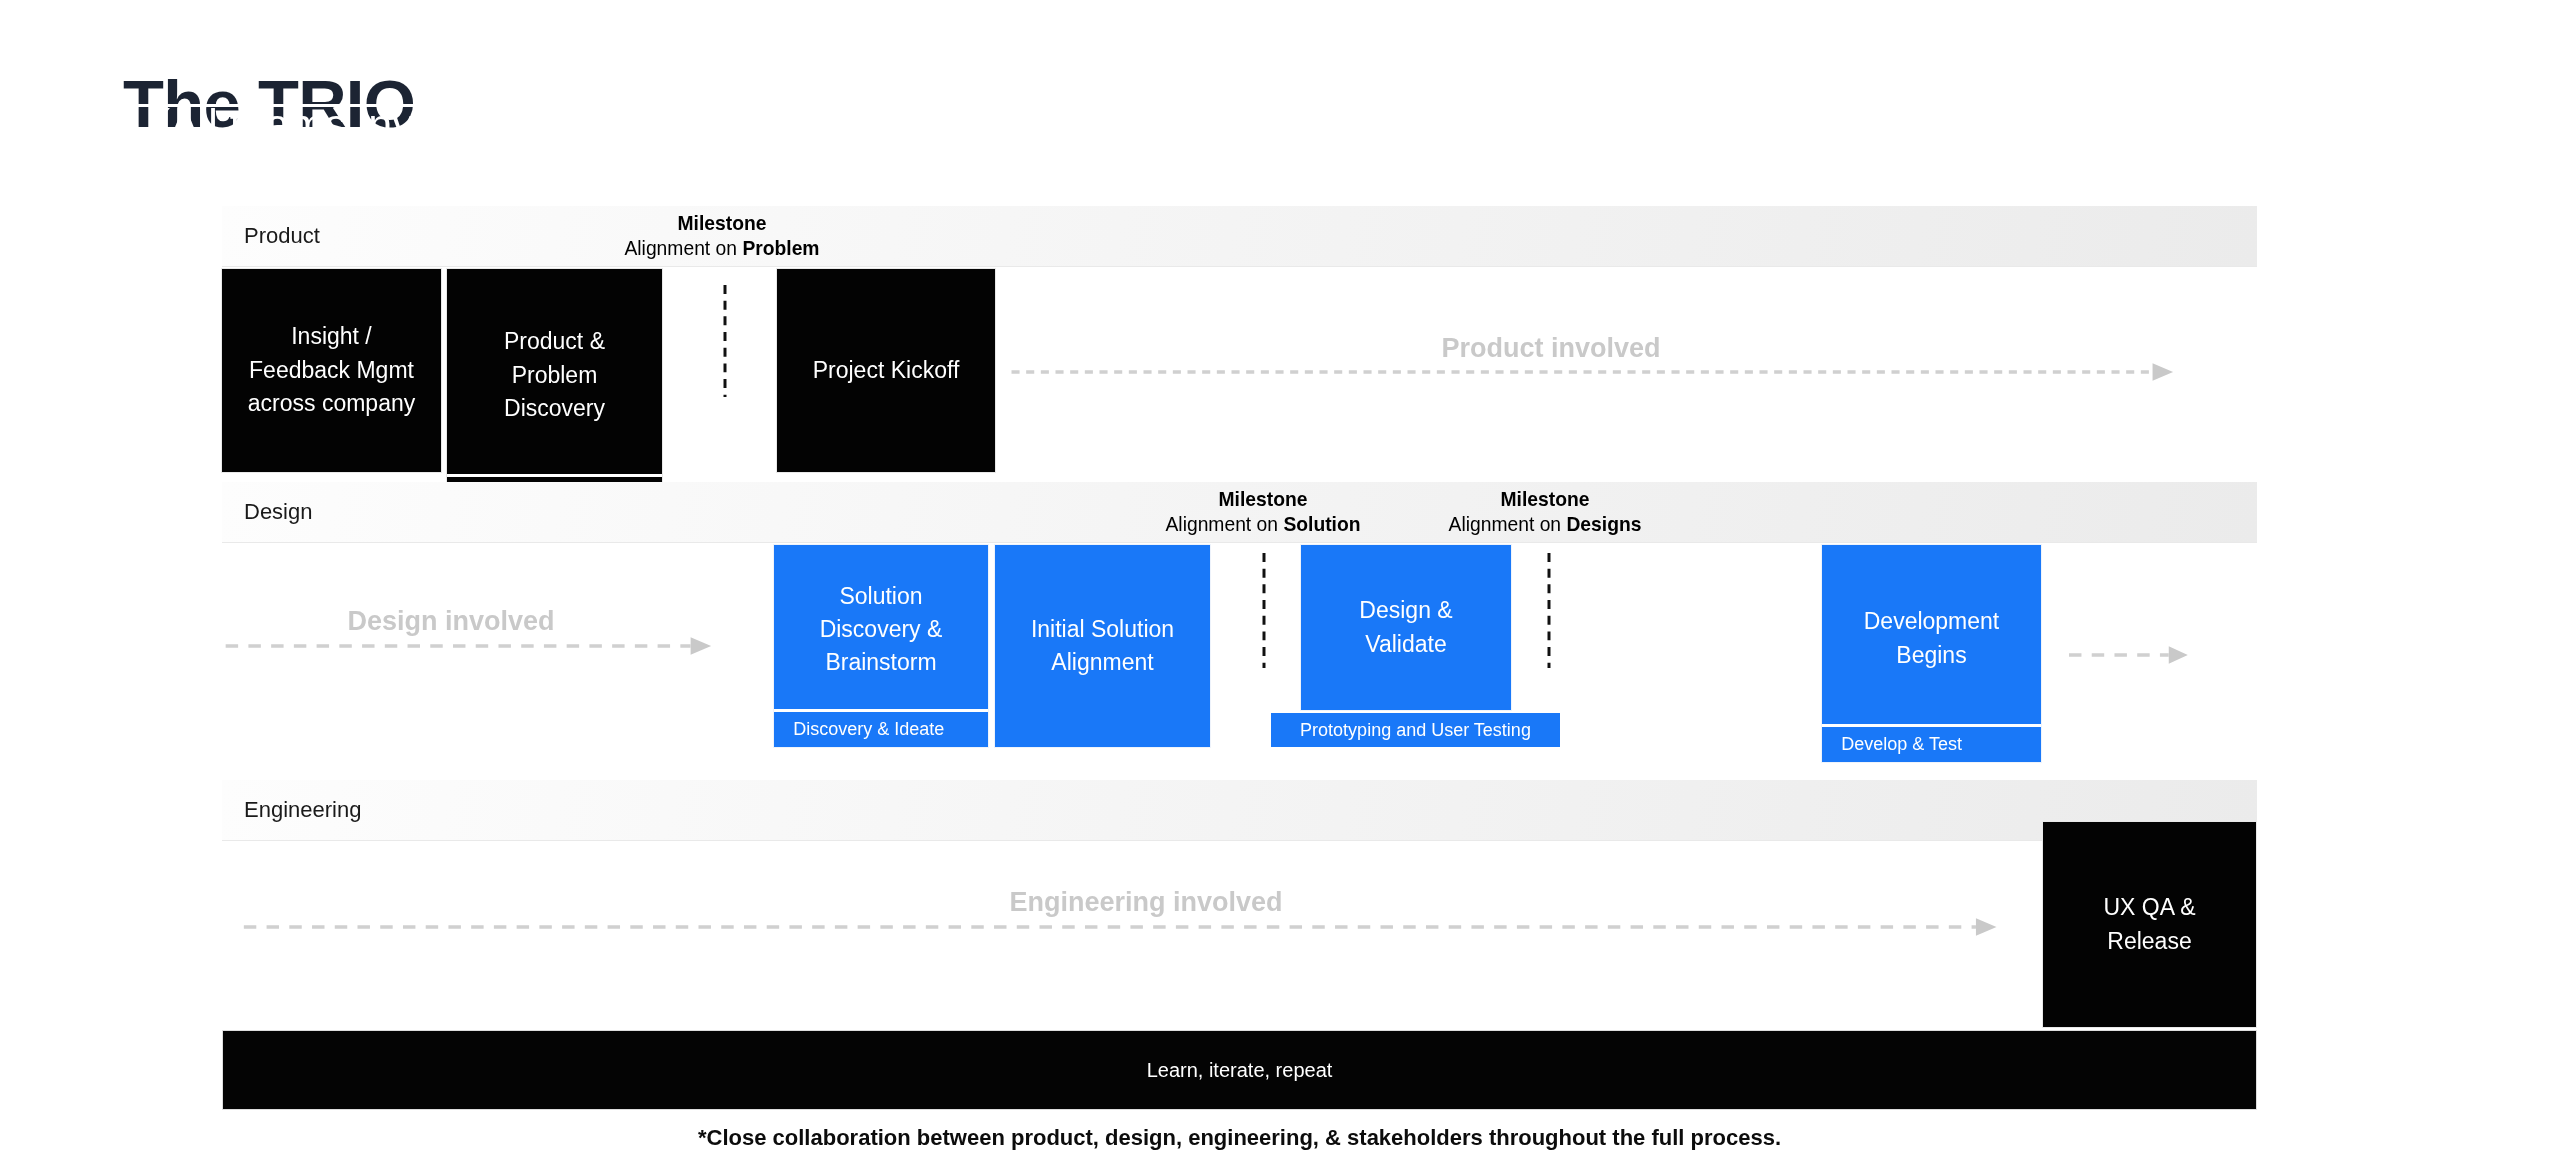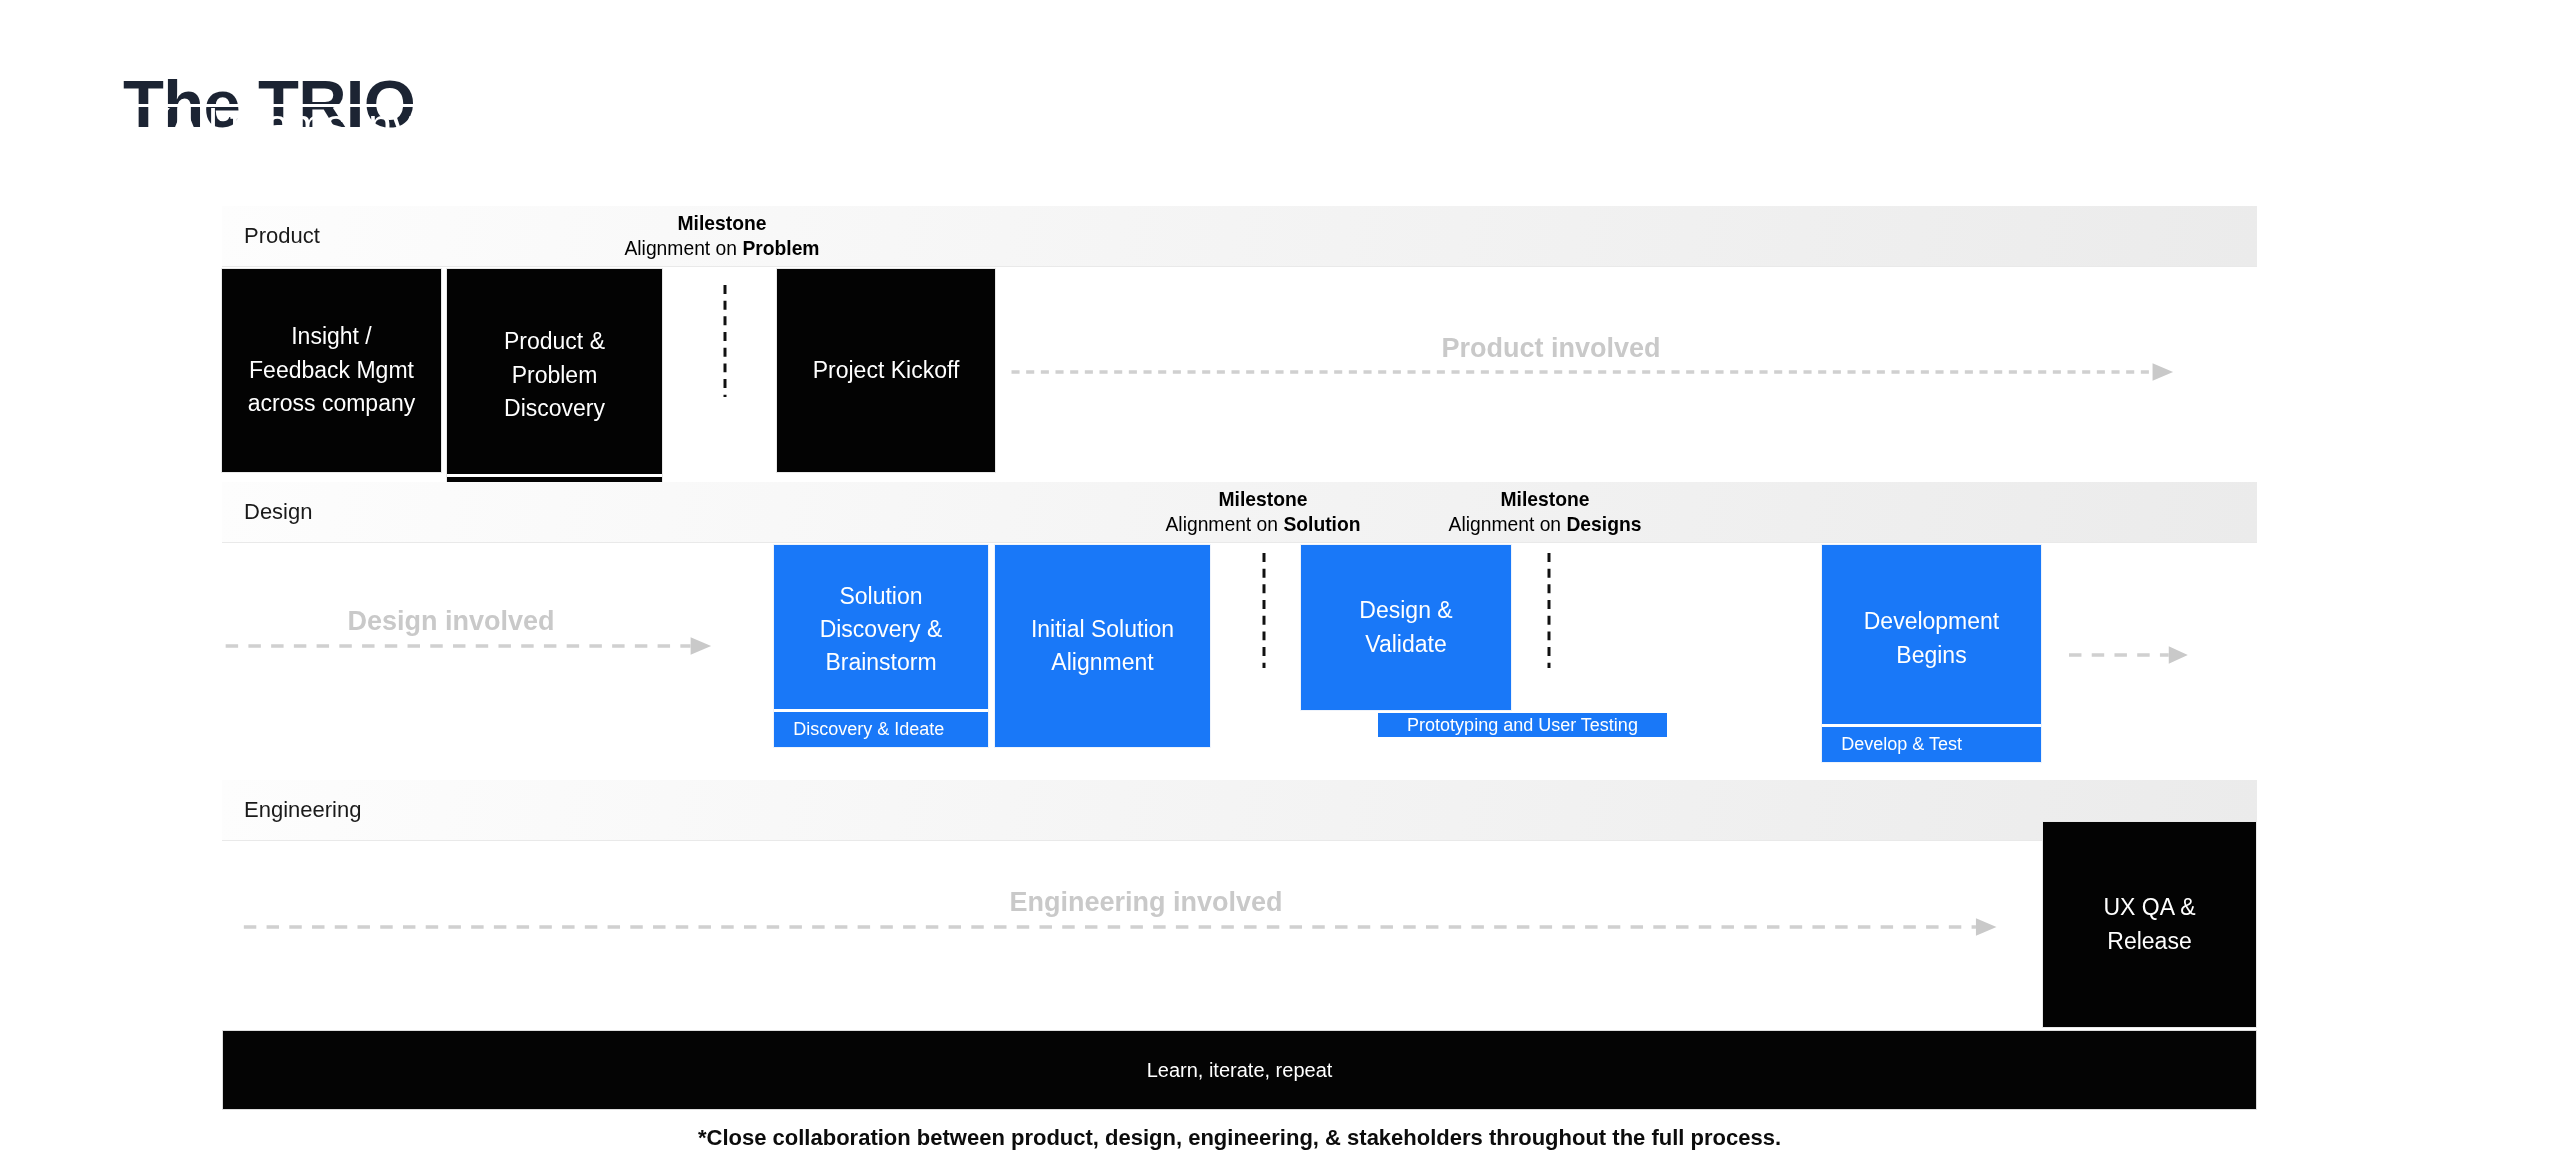--- a/index.html
+++ b/index.html
@@ -117,21 +117,21 @@
     <span>Initial Solution Alignment</span>
   </div>
 
   <svg class="vline-svg" style="left:1261px;top:553px;" width="6" height="115" viewBox="0 0 8 154">
     <line x1="4" y1="0" x2="4" y2="154" stroke="#111" stroke-width="4" stroke-dasharray="12 9"></line>
   </svg>
 
   <div class="box blue" style="left:1301px;top:545px;width:210px;height:165px;padding:0 45px;box-sizing:border-box;">
     <span>Design &amp; Validate</span>
   </div>
-  <div class="subbar" style="left:1378px;top:713px;width:289px;height:24px;">
+  <div class="subbar" style="left:1271px;top:713px;width:289px;height:34px;">
     <span>Prototyping and User Testing</span>
   </div>
 
   <svg class="vline-svg" style="left:1546px;top:553px;" width="6" height="115" viewBox="0 0 8 154">
     <line x1="4" y1="0" x2="4" y2="154" stroke="#111" stroke-width="4" stroke-dasharray="12 9"></line>
   </svg>
 
 
   <div class="box blue" style="left:1822px;top:545px;width:219px;height:217px;padding:0 30px;box-sizing:border-box;">
     <span style="position:relative;top:-15px;">Development Begins</span>

